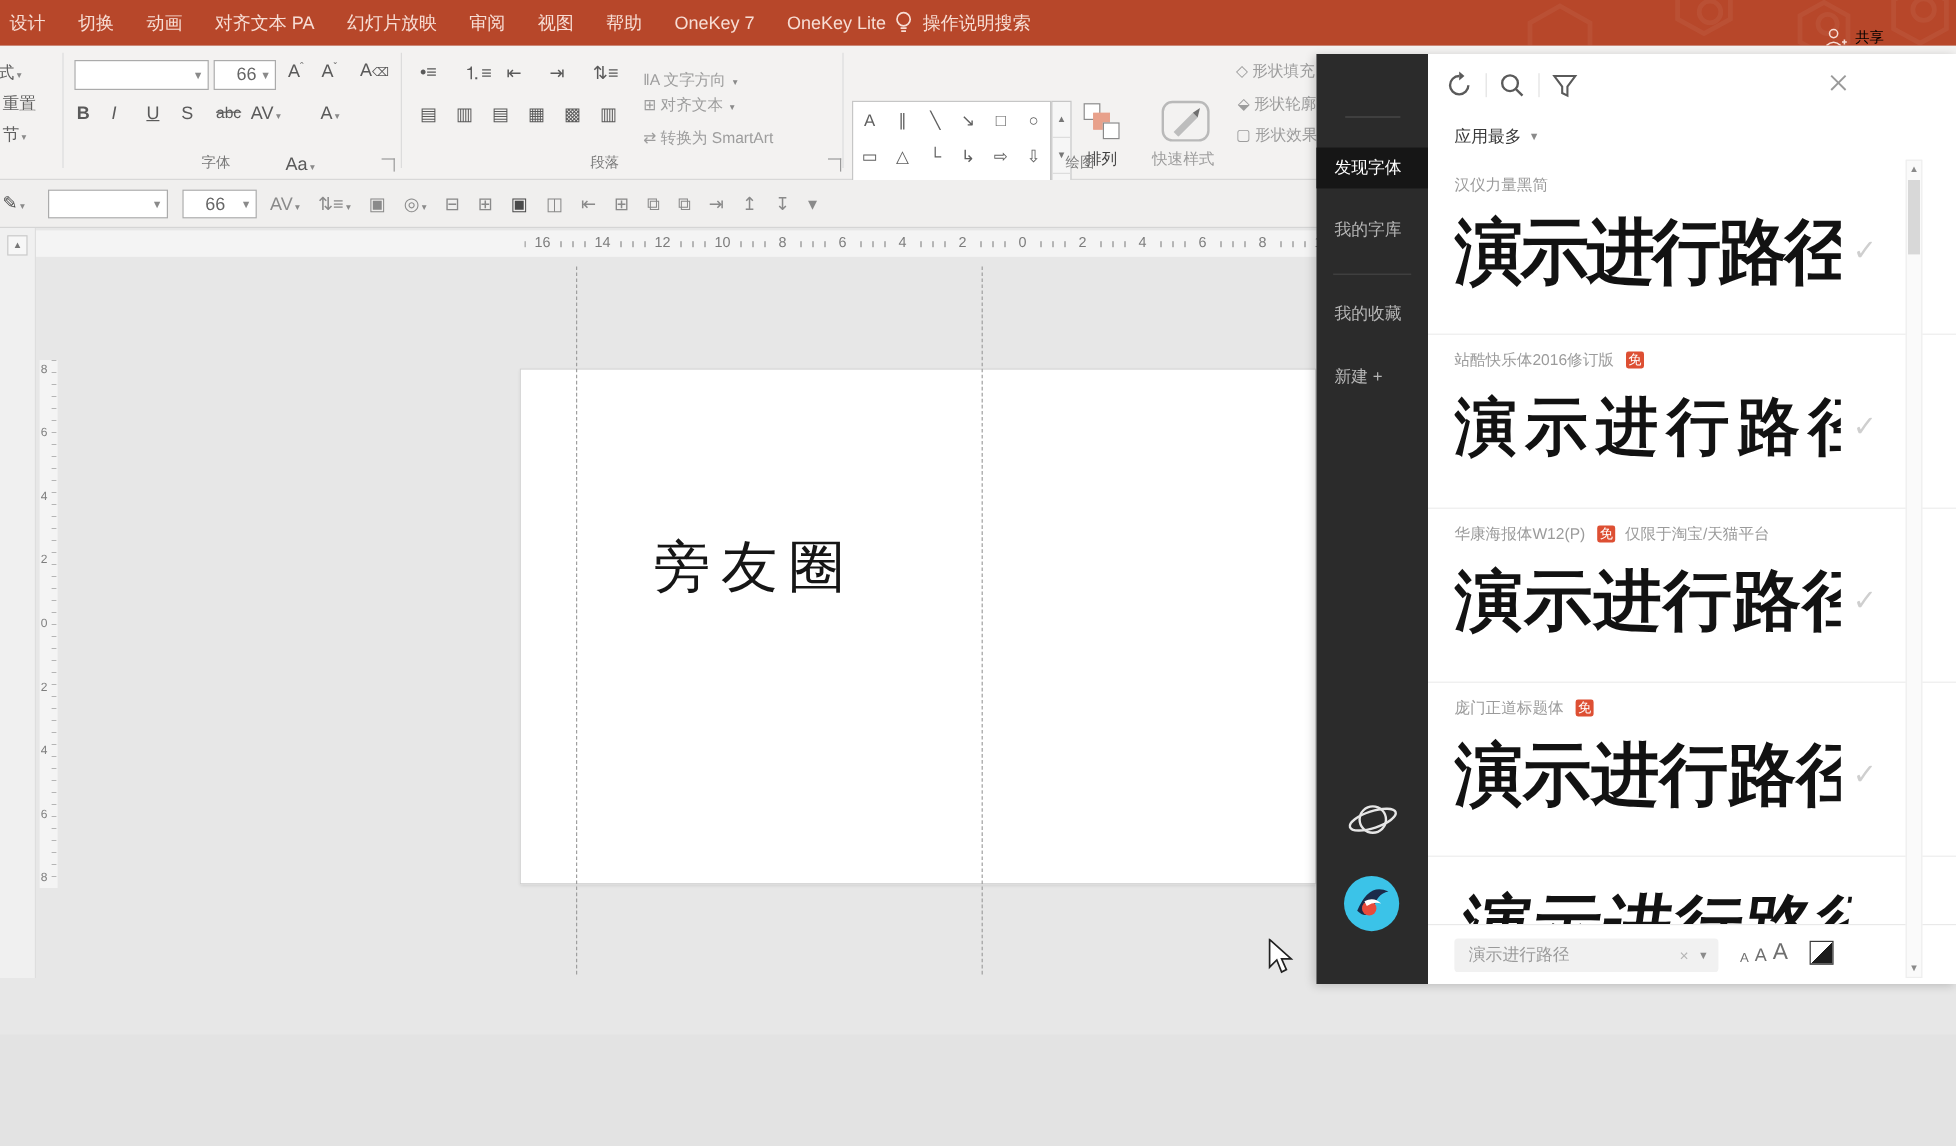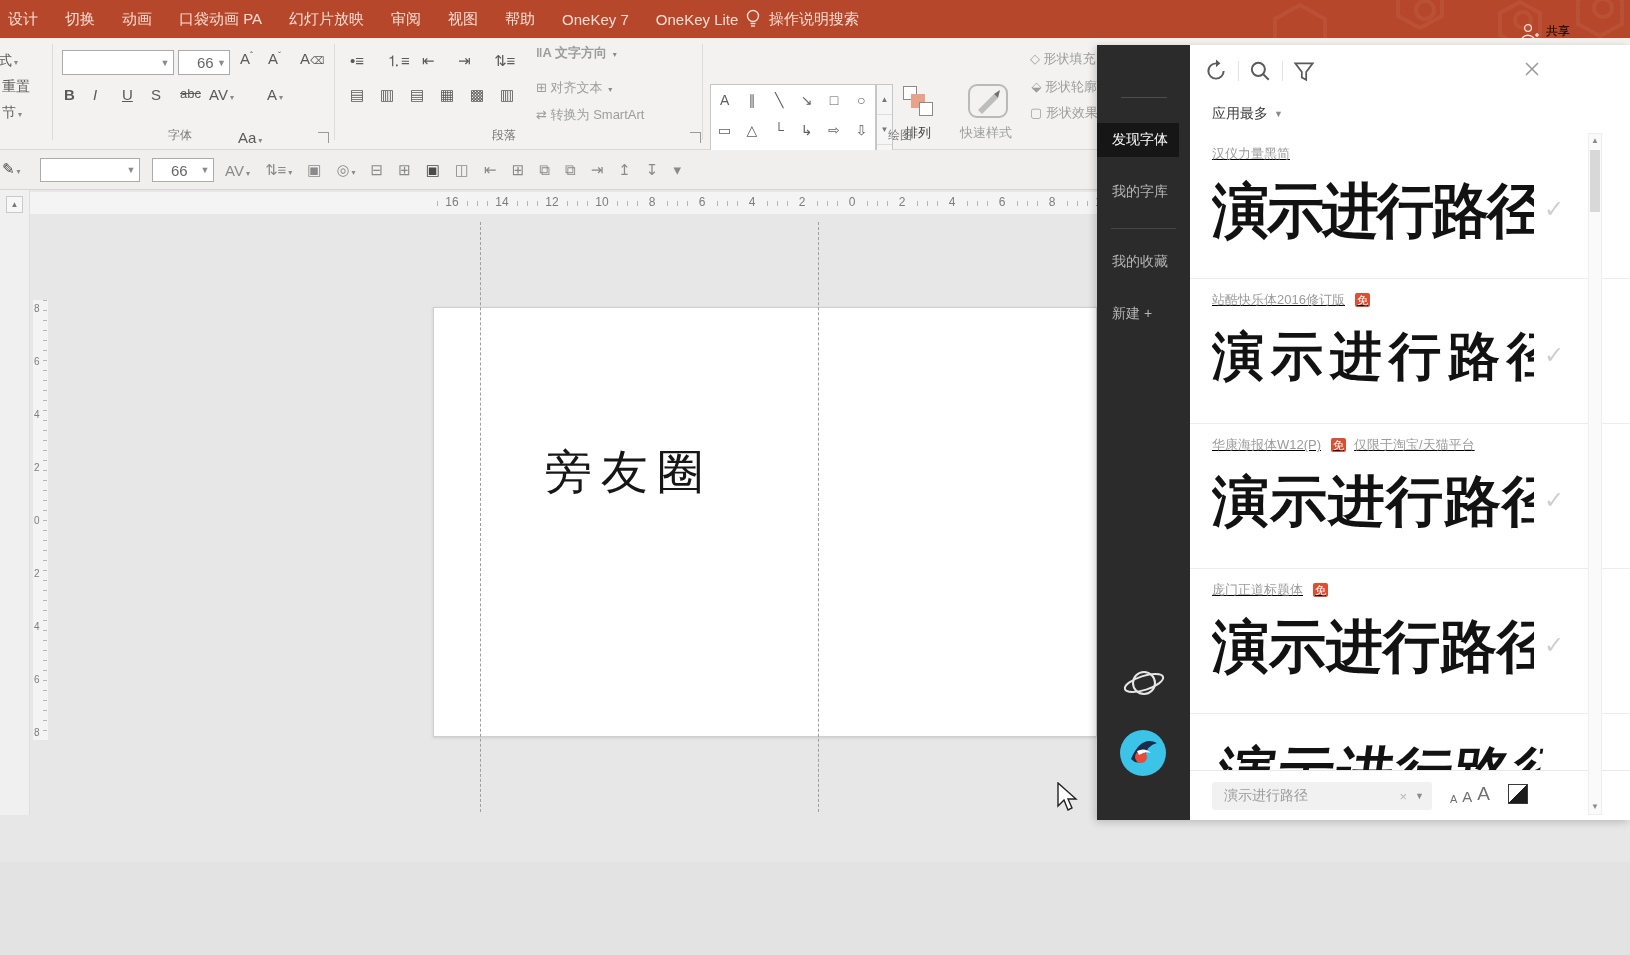--- a/index.html
+++ b/index.html
@@ -63,36 +63,36 @@
 
   
   .notes { position:absolute; left:0; top:816px; width:1630px; height:46px; background:#f4f4f4; border-top:1px solid #c4c4c4; z-index:6; }
   .notes-text { position:absolute; left:42px; top:16px; font-size:15px; color:#3f3f3f; }
   .bottomarea { position:absolute; left:0; top:862px; width:1630px; height:93px; background:#e3e3e3; z-index:6; }
 
   
   .panel { position:absolute; left:1097px; top:45px; width:533px; height:775px; z-index:50; display:flex; box-shadow:-2px 2px 8px rgba(0,0,0,.2); }
   .pside { width:93px; background:#2b2b2b; position:relative; flex:none; }
   .pside .topline { position:absolute; left:24px; top:52px; width:46px; height:1px; background:#4d4d4d; }
-  .sb-item { position:absolute; left:0; width:82px; height:34px; display:flex; align-items:center; padding-left:15px; font-size:14px; color:#b5b5b5; cursor:pointer; white-space:nowrap; }
+  .sb-item { position:absolute; left:0; width:93px; height:34px; display:flex; align-items:center; padding-left:15px; font-size:14px; color:#b5b5b5; cursor:pointer; white-space:nowrap; }
   .sb-item.active { background:#161616; color:#fff; }
   .sb-divider { position:absolute; left:14px; width:65px; height:1px; background:#454545; }
   .pside .planet { position:absolute; left:24px; top:618px; }
   .pside .logo { position:absolute; left:20px; top:682px; }
   .pmain { flex:1; background:#fff; position:relative; overflow:hidden; }
   .phead { position:absolute; left:0; top:0; right:0; height:52px; }
   .ph-ico { position:absolute; top:14px; width:24px; height:24px; cursor:pointer; }
   .ph-sep { position:absolute; top:16px; width:1px; height:20px; background:#e2e2e2; }
   .ph-close { position:absolute; top:14px; cursor:pointer; }
   .sortrow { position:absolute; left:22px; top:60px; font-size:14px; color:#3a3a3a; display:flex; align-items:center; gap:6px; cursor:pointer; }
   .sortrow .chev { font-size:9px; color:#8a8a8a; }
   .flist { position:absolute; left:0; top:88px; right:0; bottom:50px; }
   .font-item { position:absolute; left:0; width:440px; height:145px; border-top:1px solid #ededed; padding:12px 0 0 22px; }
   .font-item:first-child { border-top:none; }
-  .fi-head { display:flex; align-items:center; height:18px;text-decoration:underline; }
+  .fi-head { display:flex; align-items:center; height:18px; }
   .fi-name { font-size:13px; color:#9b9b9b; }
   .fi-badge { margin-left:10px; font-size:11px; color:#fff; background:#dd4f33; border-radius:2px; padding:1px 2px; line-height:12px; }
   .fi-note { margin-left:8px; font-size:13px; color:#9b9b9b; }
   .fi-preview { margin-top:10px; width:322px; overflow:hidden; white-space:nowrap; font-weight:900; font-size:57px; color:#121212; line-height:75px; height:78px; }
   .f-heavy { letter-spacing:-2px; transform:scaleY(1.04); transform-origin:left; }
   .f-happy { font-weight:700; letter-spacing:7px; font-size:52px; }
   .f-poster { letter-spacing:1px; transform:scaleY(.96); transform-origin:left; }
   .f-title { letter-spacing:0; }
   .f-slant { transform:skewX(-8deg); transform-origin:left bottom; letter-spacing:2px; }
   .fi-check { position:absolute; right:66px; top:62px; color:#cfcfcf; font-size:24px; }
@@ -126,21 +126,21 @@
         <polygon points="250,2 270,13 270,35 250,46 230,35 230,13"></polygon>
         <circle cx="253" cy="20" r="8"></circle>
         <polygon points="330,-12 352,0 352,24 330,36 308,24 308,0"></polygon>
         <circle cx="333" cy="8" r="9"></circle>
       </g>
     </svg>
     <div id="menu">
         <span class="menu-item">设计</span>
         <span class="menu-item">切换</span>
         <span class="menu-item">动画</span>
-        <span class="menu-item">口袋动画 PA</span>
+        <span class="menu-item">对齐文本 PA</span>
         <span class="menu-item">幻灯片放映</span>
         <span class="menu-item">审阅</span>
         <span class="menu-item">视图</span>
         <span class="menu-item">帮助</span>
         <span class="menu-item">OneKey 7</span>
         <span class="menu-item">OneKey Lite</span>
       </div>
     <div class="tb-search">
       <svg width="16" height="20" viewBox="0 0 16 20">
         <circle cx="8" cy="7" r="5.5" fill="none" stroke="#f7ddd4" stroke-width="1.4"></circle>
@@ -200,21 +200,21 @@
         <span class="rbtn" style="left: 494px; top: 14px;">⇅≡</span>
       </div>
     <div id="para-row2">
         <span class="rbtn" style="left: 350px; top: 48px;">▤</span>
         <span class="rbtn" style="left: 380px; top: 48px;">▥</span>
         <span class="rbtn" style="left: 410px; top: 48px;">▤</span>
         <span class="rbtn" style="left: 440px; top: 48px;">▦</span>
         <span class="rbtn" style="left: 470px; top: 48px;">▩</span>
         <span class="rbtn" style="left: 500px; top: 48px;">▥</span>
       </div>
-    <span class="glabel gray" style="left:536px; top:6px;font-weight:bold;">‖A <span>文字方向</span> <span class="dd">▾</span></span>
+    <span class="glabel gray" style="left:536px; top:20px;">‖A <span>文字方向</span> <span class="dd">▾</span></span>
     <span class="glabel gray" style="left:536px; top:41px;">⊞ <span>对齐文本</span> <span class="dd">▾</span></span>
     <span class="glabel gray" style="left:536px; top:68px;">⇄ <span>转换为 SmartArt</span></span>
     <span class="grp-label" style="left:492px;">段落</span>
     <span class="launcher" style="left:690px;"></span>
     <div class="rb-divider" style="left:702px;"></div>
 
     <div class="gallery" id="shape-gallery">
         <span>A</span>
         <span>∥</span>
         <span>╲</span>

